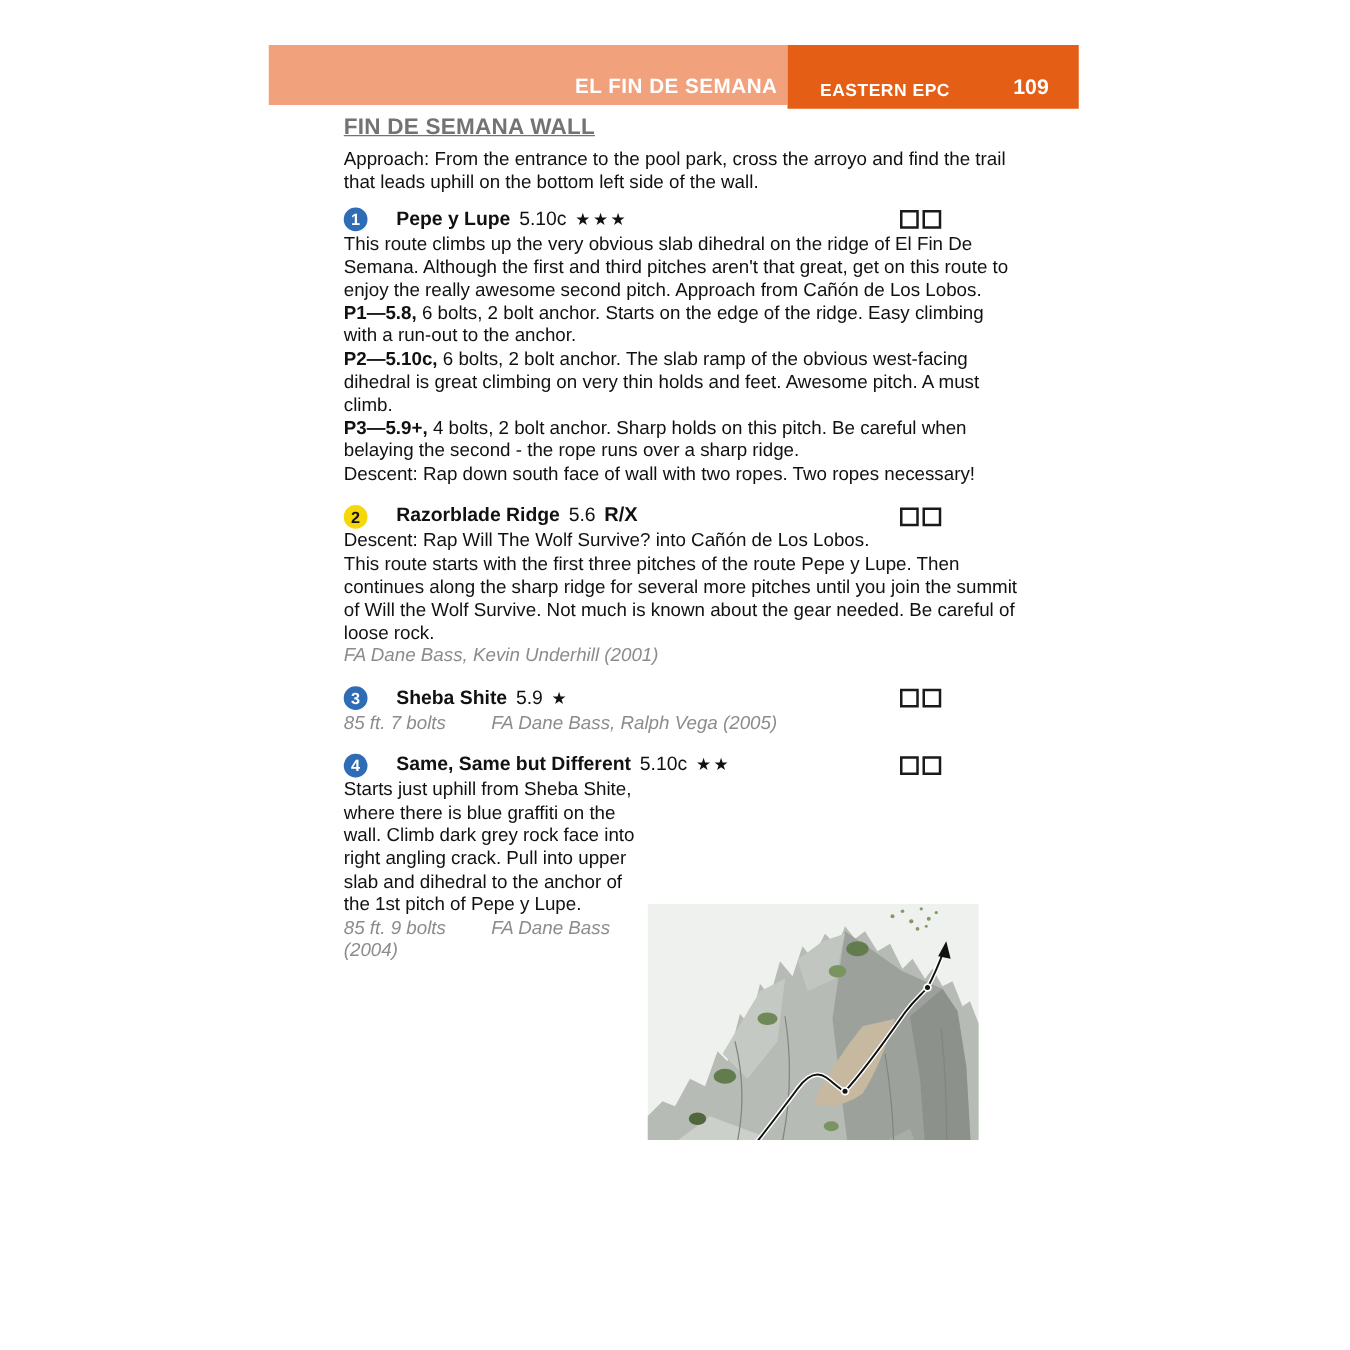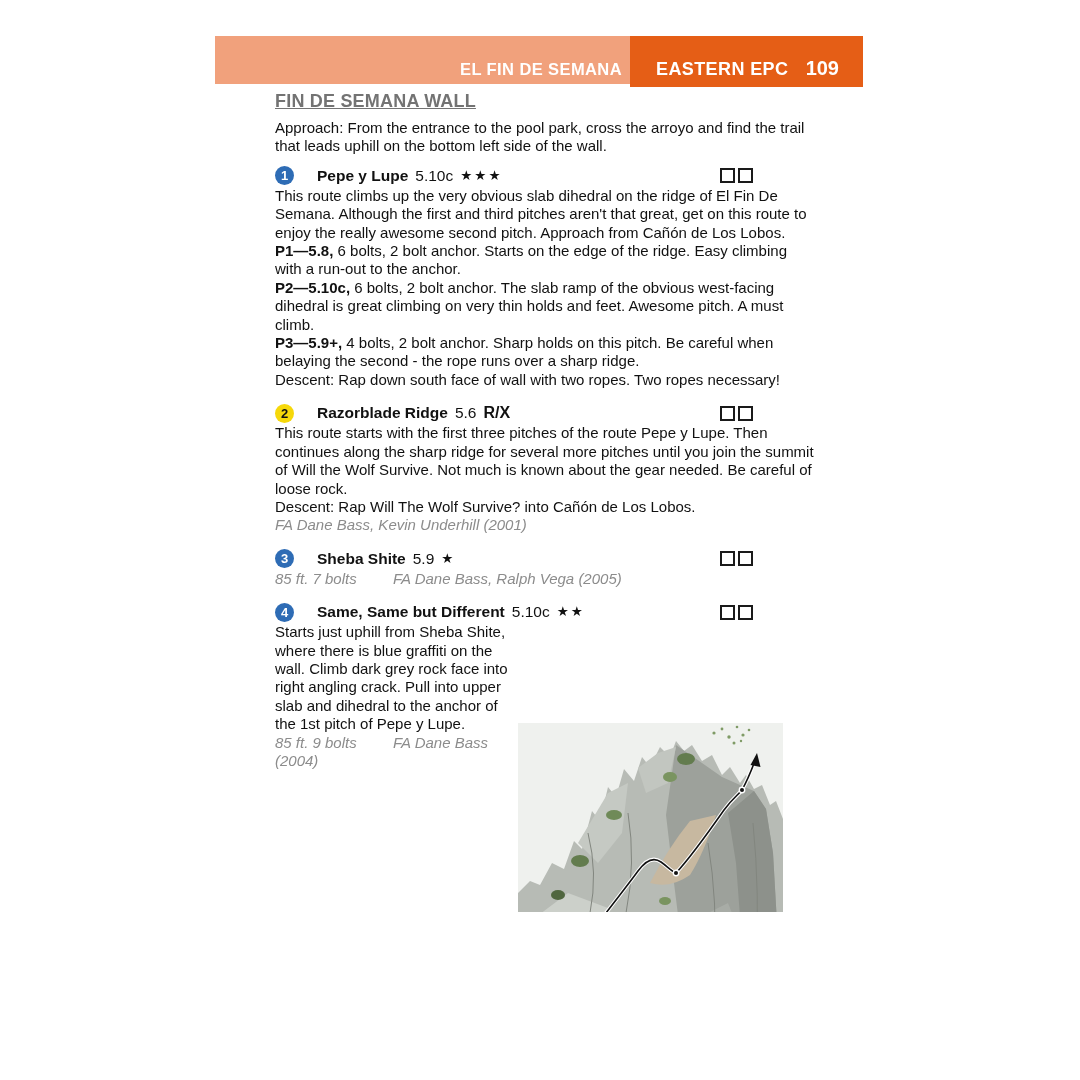--- a/index.html
+++ b/index.html
@@ -5,22 +5,22 @@
   html,body{margin:0;padding:0;background:#ffffff;}
   .page{position:relative;width:1080px;height:912px;background:#ffffff;overflow:hidden;
         font-family:"Liberation Sans",sans-serif;color:#111;}
   
   .bar-salmon{position:absolute;left:215px;top:36px;width:415px;height:48px;background:#f1a17c;
         display:flex;align-items:flex-end;justify-content:flex-end;box-sizing:border-box;
         padding:0 8px 5px 0;color:#ffffff;font-weight:bold;font-size:16.5px;letter-spacing:.4px;}
   .bar-orange{position:absolute;left:630px;top:36px;width:233px;height:51px;background:#e55e16;
         display:flex;align-items:flex-end;justify-content:space-between;box-sizing:border-box;
         padding:0 24px 7px 26px;color:#ffffff;font-weight:bold;}
-  .bar-orange .big{font-size:18px;letter-spacing:.4px;}
-  .bar-orange .pg{font-size:20px;margin-top:40px;}
+  .bar-orange .big{font-size:14px;letter-spacing:.4px;}
+  .bar-orange .pg{font-size:17px;margin-top:40px;}
   
   .wall-title{position:absolute;left:275px;top:91px;margin:0;font-size:18px;font-weight:bold;
         color:#737373;text-decoration:underline;letter-spacing:.2px;}
   
   .content{position:absolute;left:275px;top:119px;width:540px;font-size:15px;line-height:18.4px;}
   .content p{margin:0;}
   .intro{margin-bottom:16px !important;}
   .approach{margin-bottom:10px !important;}
   .route{margin-bottom:14px;}
   .route-header{display:flex;align-items:center;gap:7px;width:478px;height:20px;margin-bottom:1px;}
@@ -84,22 +84,22 @@
             <span class="marker" style="background: rgb(246, 216, 10); color: rgb(17, 17, 17);">2</span>
             <span class="route-name">Razorblade Ridge</span>
             <span class="route-grade">5.6</span>
             <span class="route-extra">R/X</span>
             <span class="checkboxes">
               <span class="cb"></span>
               <span class="cb"></span>
             </span>
           </div>
           <div class="route-body">
+            <p><span>Descent: Rap Will The Wolf Survive? into Cañón de Los Lobos.</span></p>
             <p><span>This route starts with the first three pitches of the route Pepe y Lupe. Then continues along the sharp ridge for several more pitches until you join the summit of Will the Wolf Survive. Not much is known about the gear needed. Be careful of loose rock.</span></p>
-            <p><span>Descent: Rap Will The Wolf Survive? into Cañón de Los Lobos.</span></p>
           </div>
           <div class="route-fa">FA Dane Bass, Kevin Underhill (2001)</div>
         </section>
         <section class="route">
           <div class="route-header">
             <span class="marker" style="background: rgb(46, 108, 181); color: rgb(255, 255, 255);">3</span>
             <span class="route-name">Sheba Shite</span>
             <span class="route-grade">5.9</span>
             <span class="route-stars">★</span>
             <span class="checkboxes">

